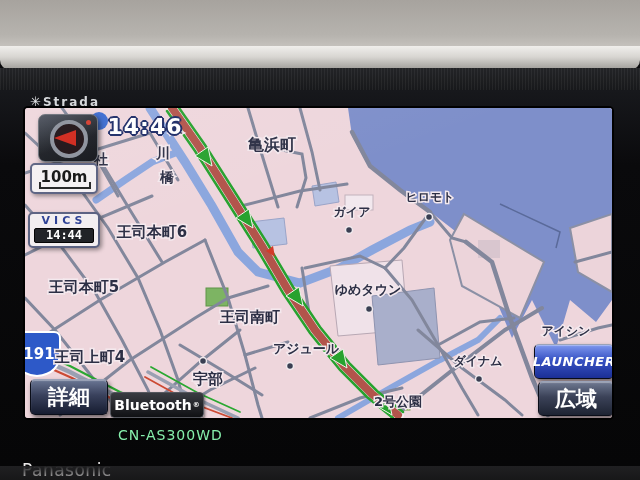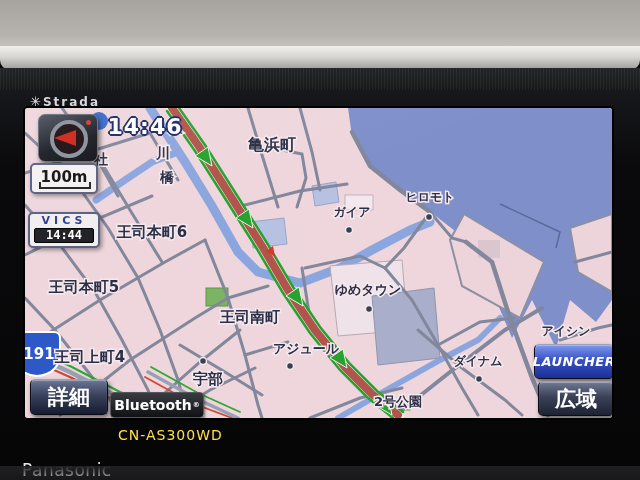--- a/index.html
+++ b/index.html
@@ -19,21 +19,21 @@
       linear-gradient(180deg,#232427,#161719);}
   .unit-face{position:absolute;left:0;top:90px;width:640px;height:376px;
     background:linear-gradient(180deg,#17181c 0%,#0a0a0c 20%,#060607 100%);}
   .bottom-trim{position:absolute;left:0;top:466px;width:640px;height:14px;
     background:linear-gradient(180deg,#202022,#45444238);}
   .strada{position:absolute;left:30px;top:92px;height:15px;color:#d6d8db;
     font-weight:bold;font-size:12px;letter-spacing:2px;line-height:19px;}
   .strada .mark{color:#eceef0;font-size:13px;letter-spacing:0;margin-right:2px;}
   .maker{position:absolute;left:22px;top:424px;color:#eceaea;font-weight:normal;
     font-size:17px;letter-spacing:.5px;margin-top:36px;}
-  .model{position:absolute;left:118px;top:427px;color:#fde047;font-size:14px;
+  .model{position:absolute;left:118px;top:427px;color:#86efac;font-size:14px;
     letter-spacing:1px;}
   
   .screen{position:absolute;left:25px;top:108px;width:587px;height:310px;
     background:#eed6dc;border-radius:3px;overflow:hidden;
     box-shadow:inset 0 0 14px rgba(0,0,20,.4),0 0 0 2px #000;}
   .screen svg{position:absolute;left:0;top:0;}
   .glare{position:absolute;inset:0;pointer-events:none;
     background:linear-gradient(160deg,rgba(255,255,255,.07),rgba(255,255,255,0) 35%);}
   
   .clock{position:absolute;left:68px;top:6px;width:104px;text-align:center;

